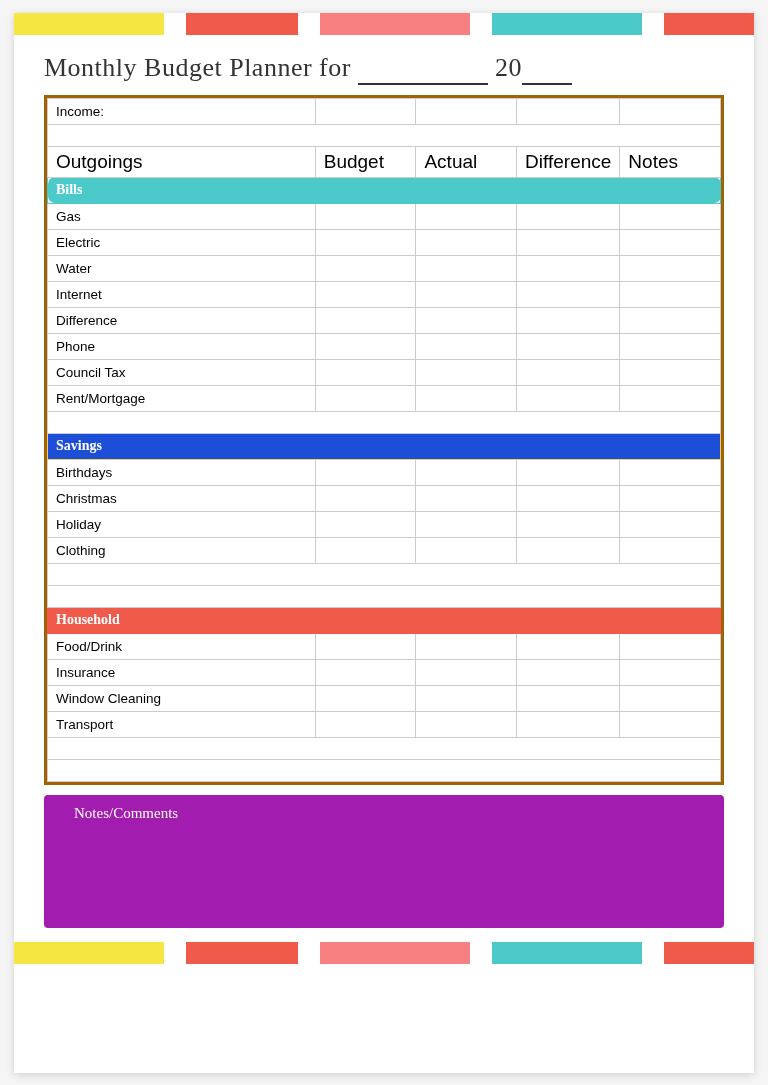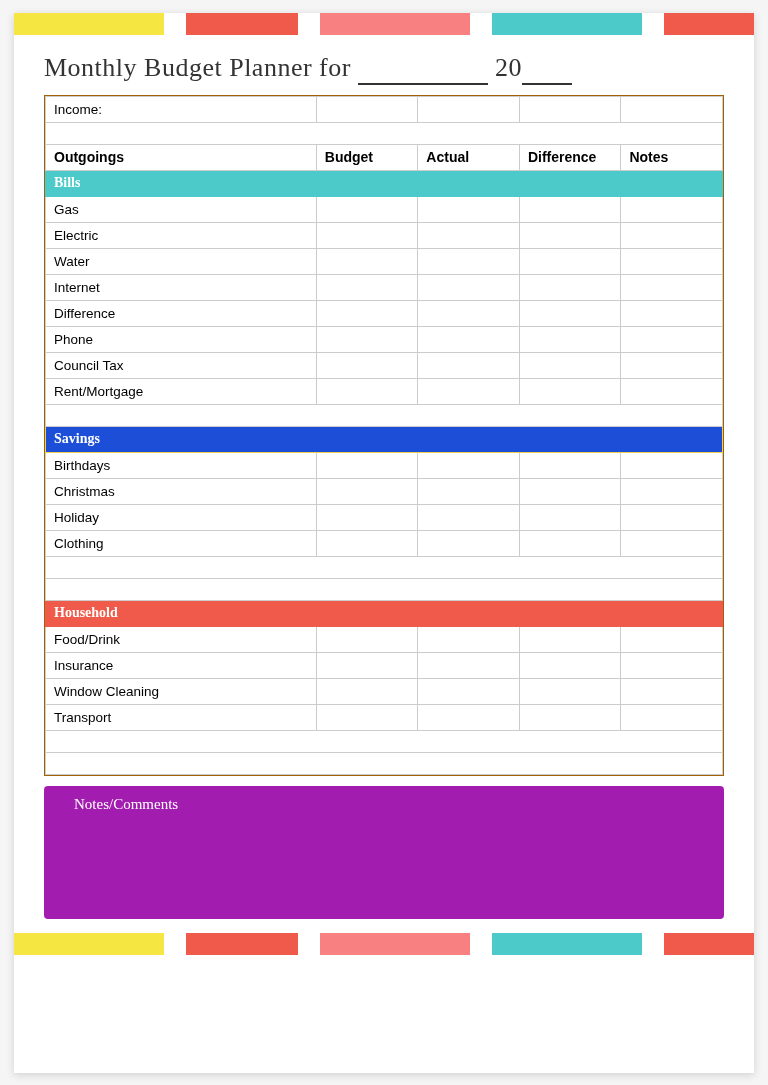--- a/index.html
+++ b/index.html
@@ -47,21 +47,21 @@
     .title-underline {
       display: inline-block;
       border-bottom: 2px solid #333;
       width: 130px;
       margin-bottom: -3px;
     }
 
     
     .table-container {
       margin: 0 30px 10px 30px;
-      border: 1px solid #a16207;
+      border: 3px solid #a16207;
     }
 
     table {
       width: 100%;
       border-collapse: collapse;
       font-size: 13.5px;
     }
 
     table td, table th {
       border: 1px solid #ccc;
@@ -80,32 +80,33 @@
       font-weight: normal;
       font-size: 13.5px;
     }
 
     .empty-row td {
       height: 22px;
     }
 
     
     .header-row td {
-      font-weight: bold;
-      font-size: 14px;
+      font-weight: normal;
+      font-size: 19px;
     }
 
     
     .section-bills td {
       background: #4cc9c9;
       color: #fff;
       font-family: 'Segoe Script', 'Comic Sans MS', cursive;
       font-size: 14px;
       font-weight: bold;
       border-color: #4cc9c9;
+      border-radius: 7px;
     }
 
     .section-savings td {
       background: #1d4ed8;
       color: #fff;
       font-family: 'Segoe Script', 'Comic Sans MS', cursive;
       font-size: 14px;
       font-weight: bold;
       border-color: #f0d050;
     }

